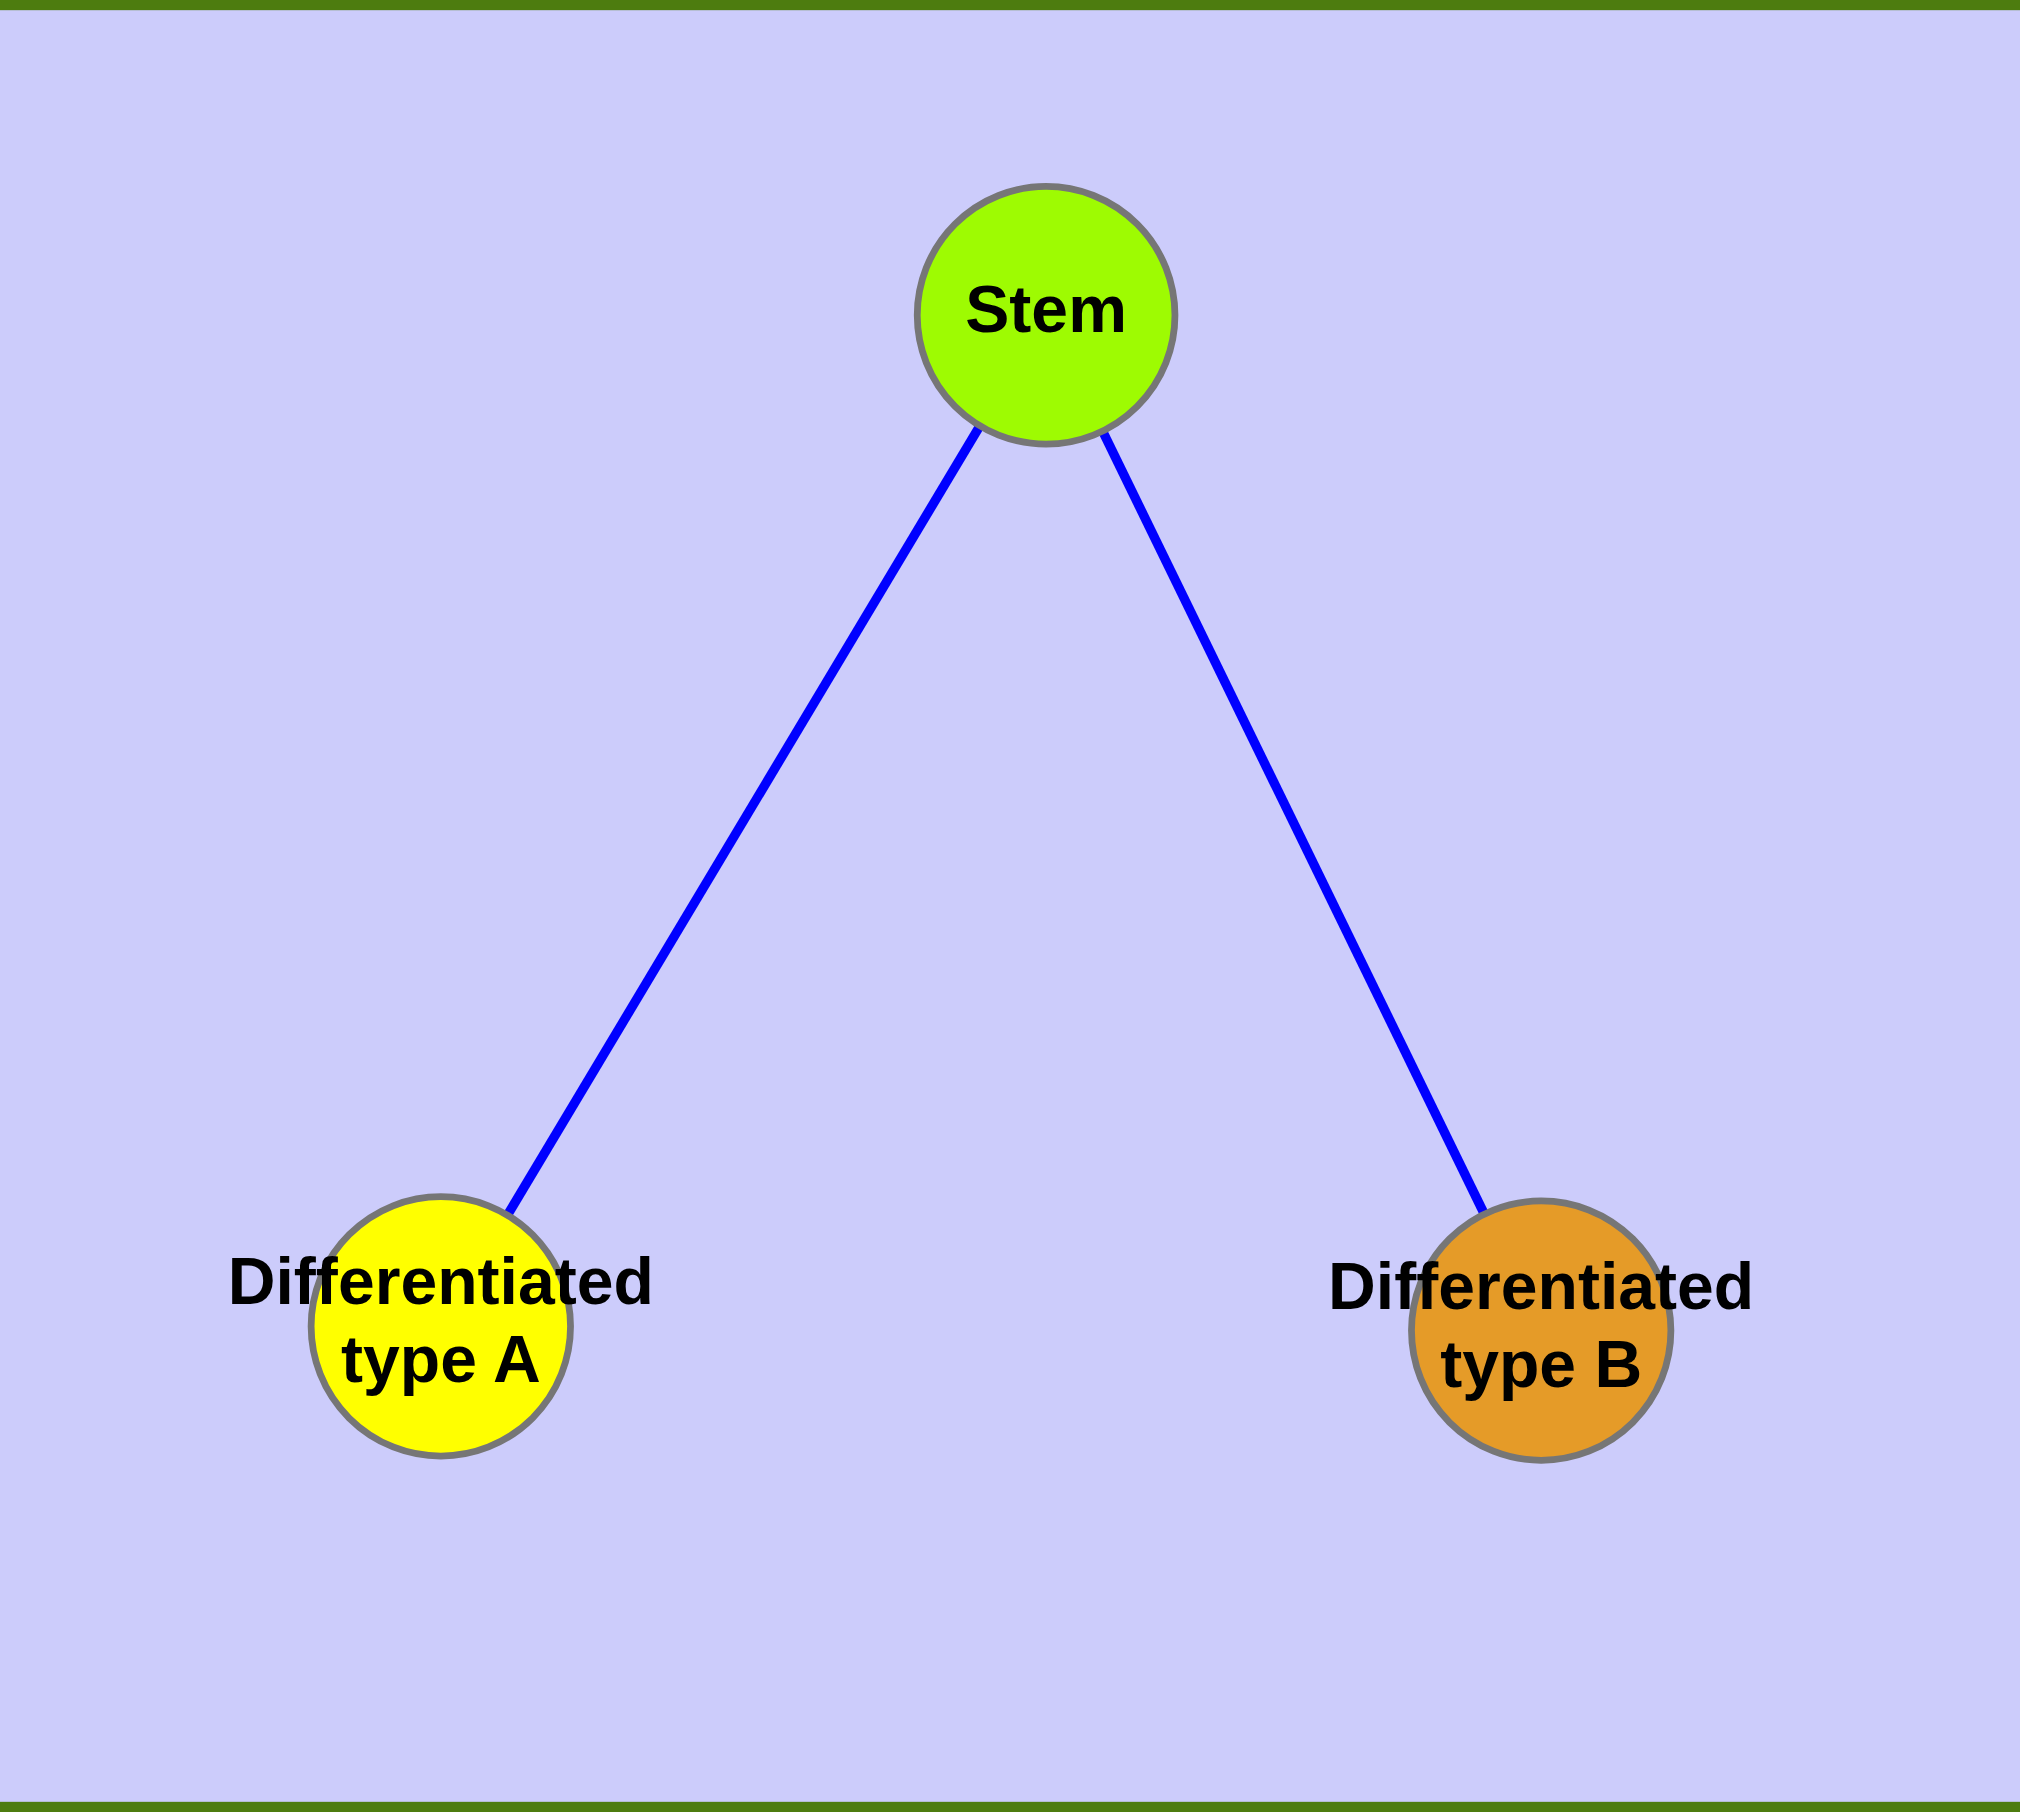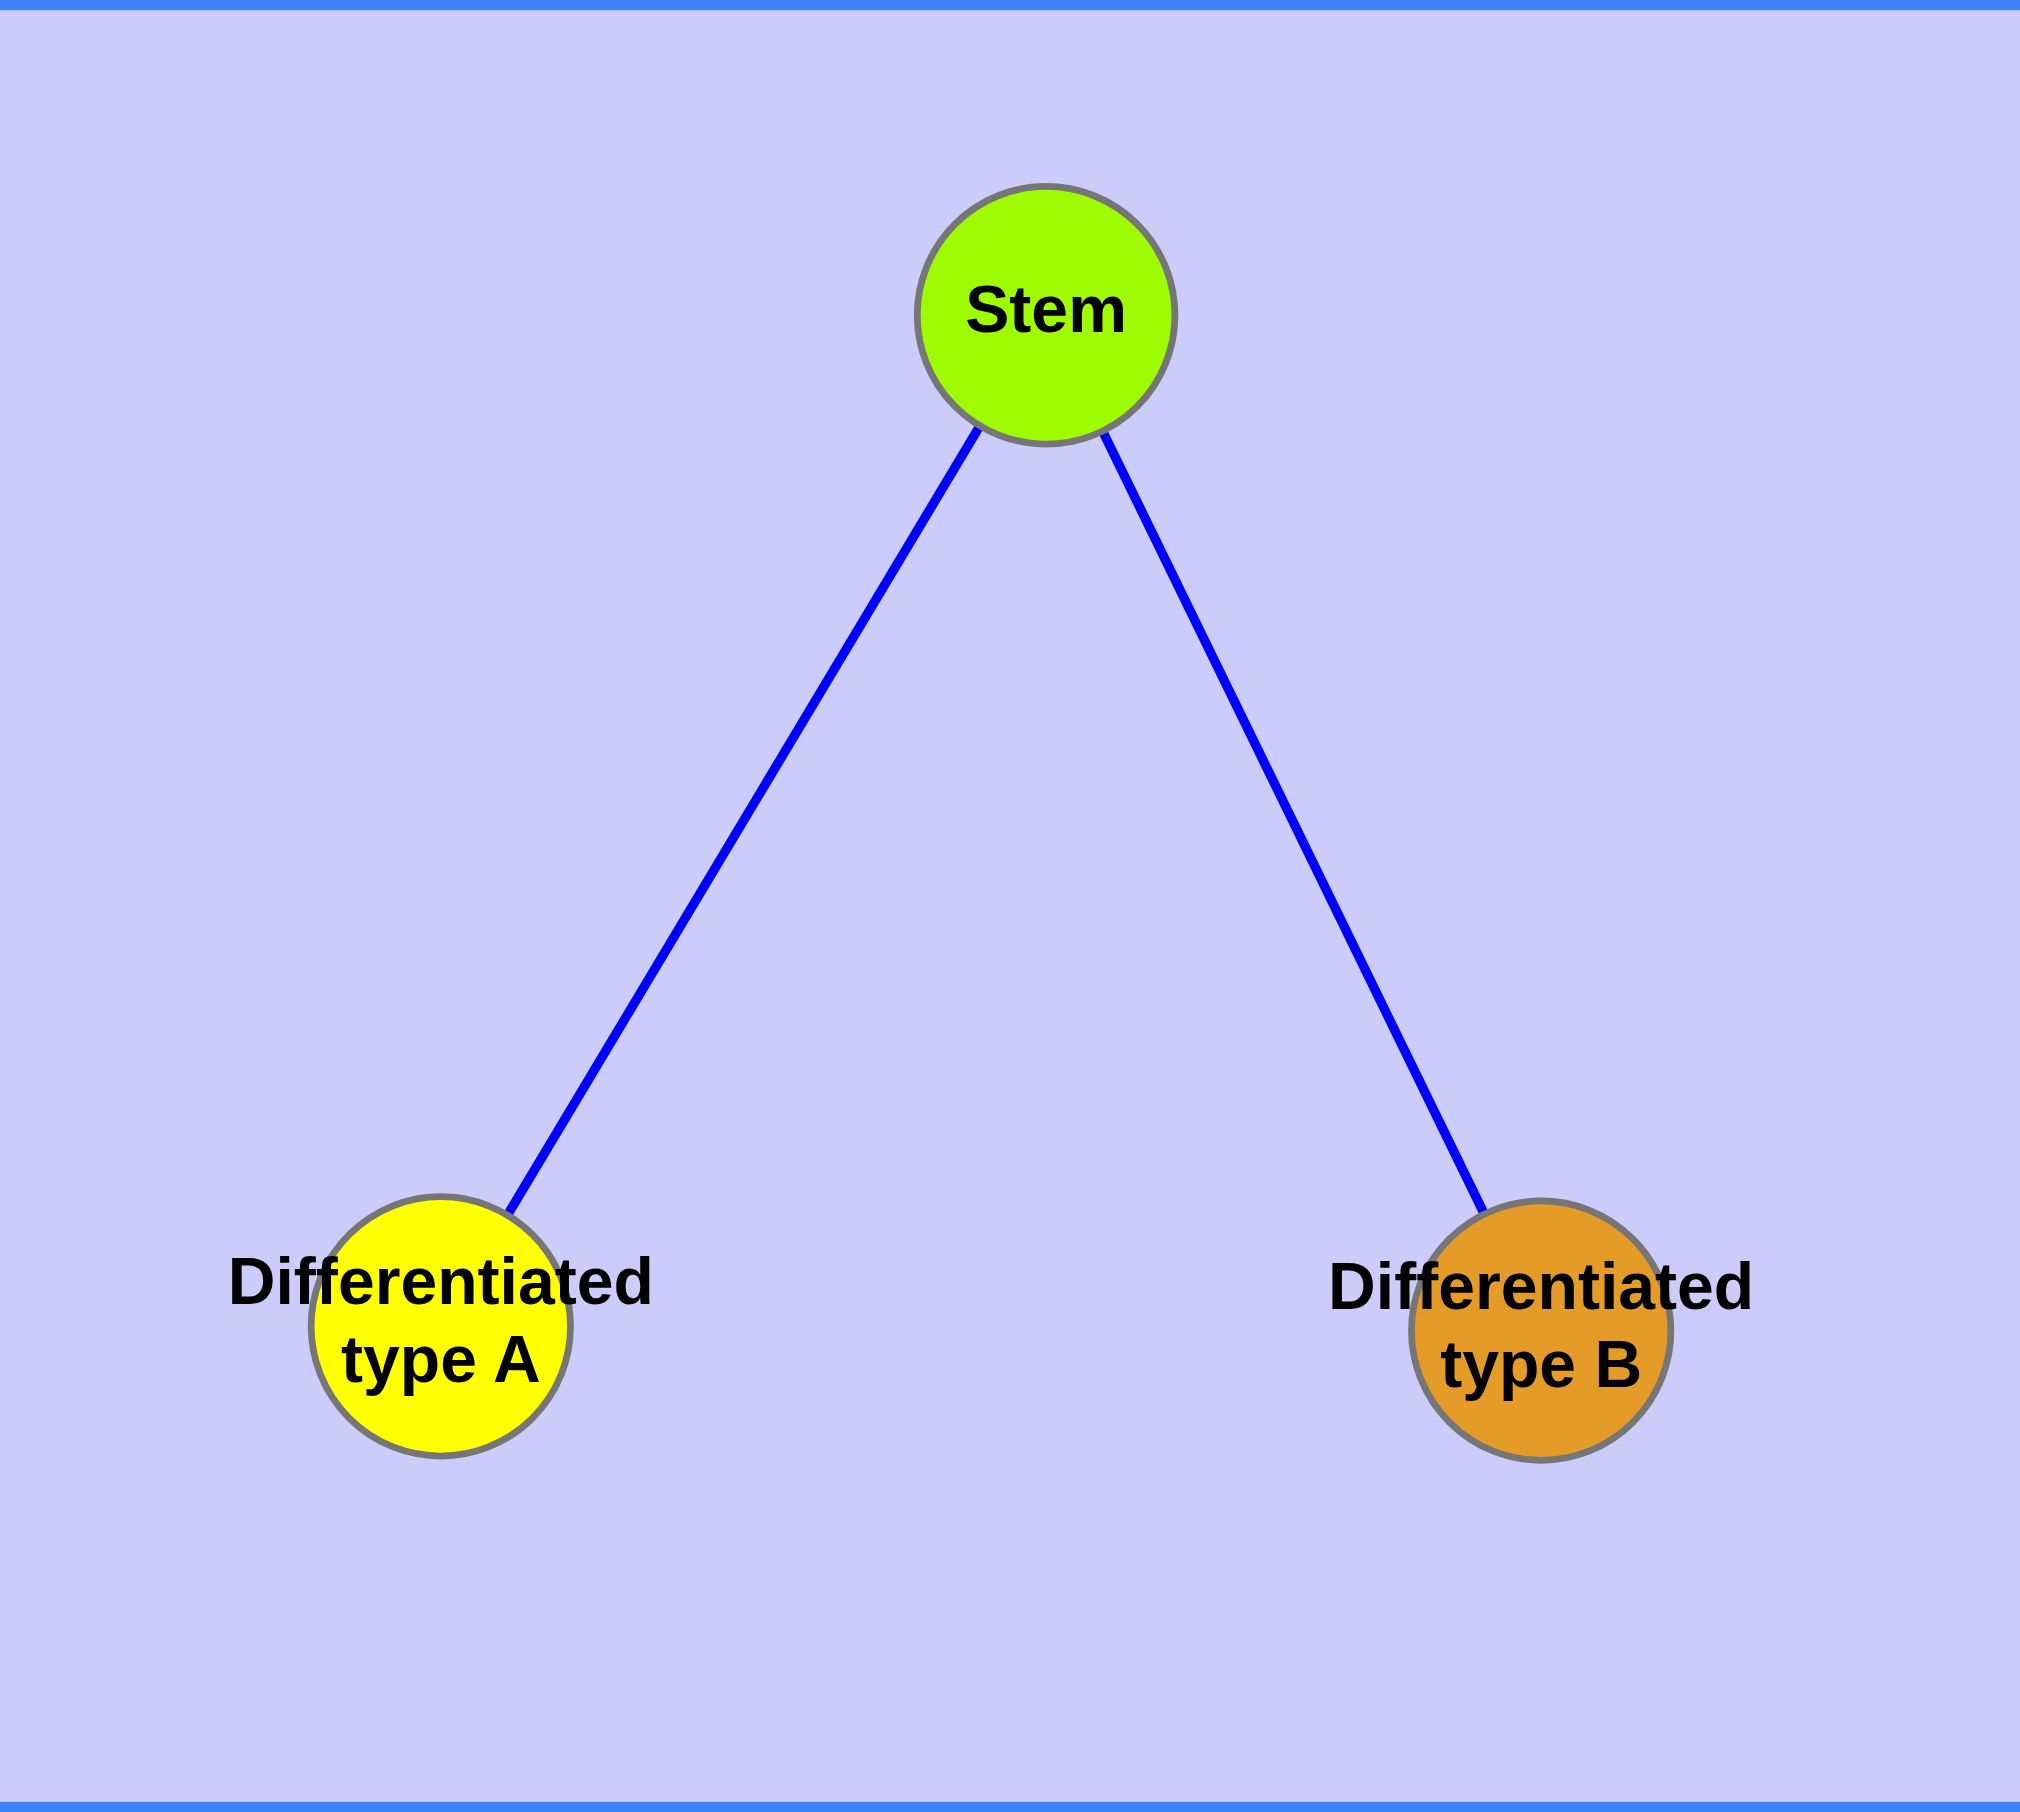--- a/index.html
+++ b/index.html
@@ -31,21 +31,21 @@
   .node-label {
     font-family: "Liberation Sans", sans-serif;
     font-weight: bold;
     fill: #000000;
     paint-order: normal;
   }
 </style>
 </head>
 <body style="width: 2021px; height: 1812px;">
 
-<div id="canvas" style="background: #3b82f6;">
+<div id="canvas" style="background: #4d7c0f;">
   <svg id="graph-svg" viewBox="0 0 2384 2138" preserveAspectRatio="none" style="width: 2021px; height: 1812px;">
 
     <rect id="bg-rect" x="0" y="12" width="2384" height="2114" fill="#ccccfb"></rect>
 
     <g id="edges-layer">
         <line x1="1157.9955632246015" y1="498.9934076653368" x2="596.5179802671242" y2="1437.1485287693567" stroke="#0000ff" stroke-width="11" stroke-linecap="butt"></line>
         <line x1="1298.8516894761797" y1="505.0348013569576" x2="1752.7101234327652" y2="1436.06631485009" stroke="#0000ff" stroke-width="11" stroke-linecap="butt"></line>
       </g>
     <g id="nodes-layer">
         <circle cx="1234" cy="372" r="152" fill="#9efb02" stroke="#767676" stroke-width="8"></circle>

